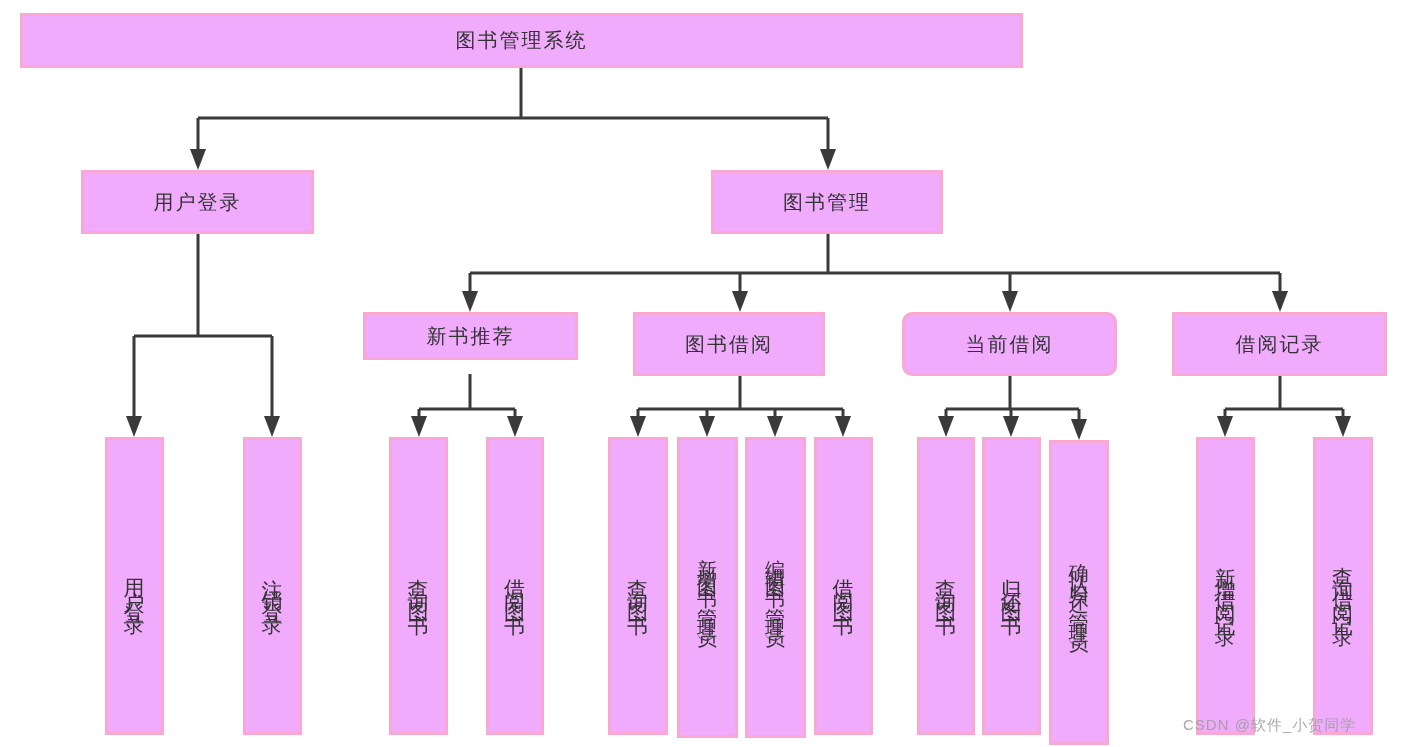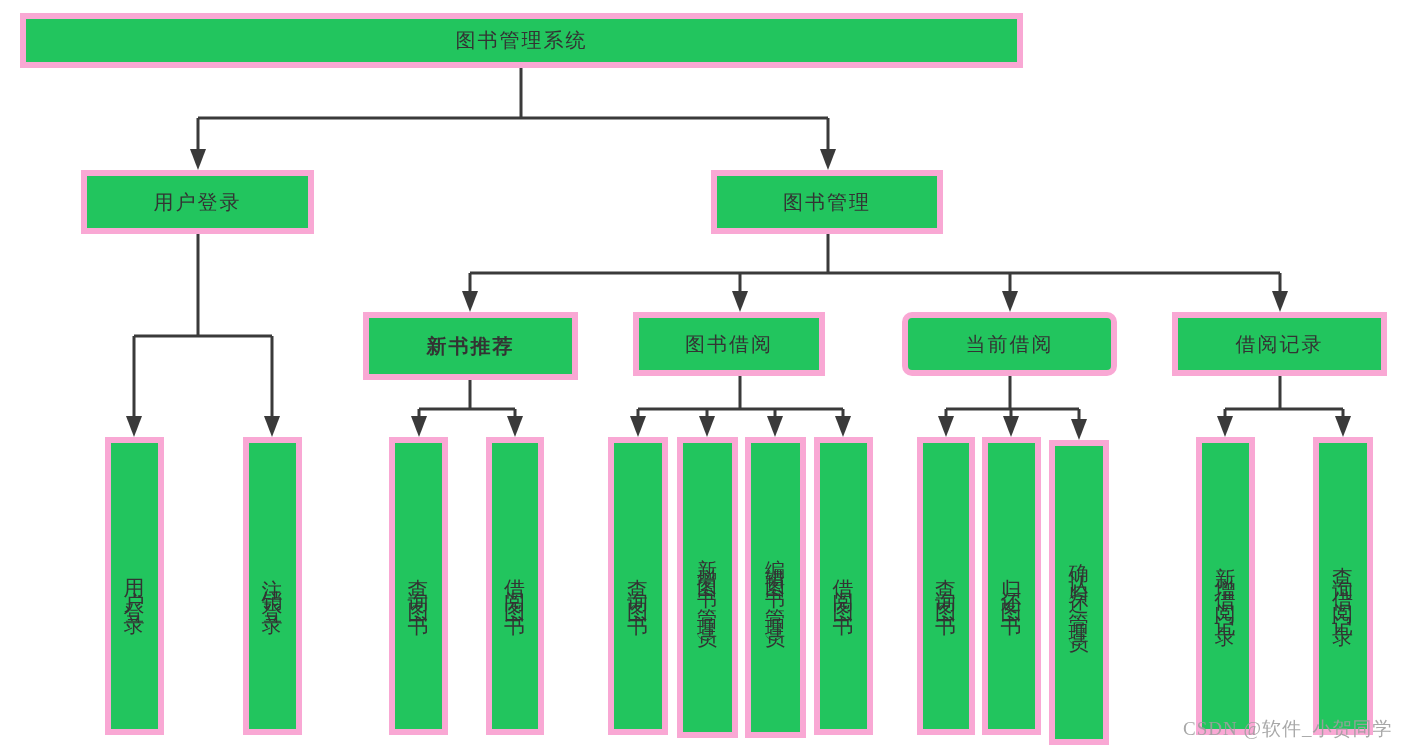--- a/index.html
+++ b/index.html
@@ -13,22 +13,22 @@
   }
   #connectors {
     position: absolute;
     left: 0; top: 0;
     width: 1405px; height: 747px;
     z-index: 0;
   }
   .node {
     position: absolute;
     box-sizing: border-box;
-    background: #22c55e;
-    border: 6px solid #f9a8d4;
+    background: #f0abfc;
+    border: 3px solid #f9a8d4;
     color: #333333;
     display: flex;
     align-items: center;
     justify-content: center;
     z-index: 1;
   }
   .node-h {
     font-size: 20px;
     letter-spacing: 2px;
     white-space: nowrap;
@@ -40,25 +40,24 @@
     letter-spacing: 12px;
     line-height: 1;
     white-space: nowrap;
   }
   .node-v.long { letter-spacing: 10px; font-size: 20px; }
   #watermark {
     position: absolute;
     left: 1183px;
     top: 716px;
     z-index: 3;
-    font-size: 19px;
+    font-size: 15px;
     color: rgba(158, 158, 158, 0.9);
     white-space: nowrap;
     letter-spacing: 1px;
-    font-family: Liberation Serif, serif;
   }
 </style>
 </head>
 <body>
 
 <div id="stage">
 
   <svg id="connectors" viewBox="0 0 1405 747" xmlns="http://www.w3.org/2000/svg">
     <g stroke="#3a3a3a" stroke-width="3" fill="none">
 
@@ -97,21 +96,21 @@
       <polygon points="1217,416 1233,416 1225,437"></polygon>
       <polygon points="1335,416 1351,416 1343,437"></polygon>
     </g>
   </svg>
 
   <div class="node node-h" style="left:20px; top:13px; width:1003px; height:55px;">图书管理系统</div>
 
   <div class="node node-h" style="left:81px; top:170px; width:233px; height:64px;">用户登录</div>
   <div class="node node-h" style="left:711px; top:170px; width:232px; height:64px;">图书管理</div>
 
-  <div class="node node-h" style="left:363px; top:312px; width:215px; height:68px;font-weight:bold;">新书推荐</div>
+  <div class="node node-h" style="left:363px; top:312px; width:215px; height:48px;">新书推荐</div>
   <div class="node node-h" style="left:633px; top:312px; width:192px; height:64px;">图书借阅</div>
   <div class="node node-h" style="left:902px; top:312px; width:215px; height:64px;border-radius:10px;">当前借阅</div>
   <div class="node node-h" style="left:1172px; top:312px; width:215px; height:64px;font-family:Liberation Mono, monospace;">借阅记录</div>
 
   <div class="node node-v" style="left:105px; top:437px; width:59px; height:298px;">用户登录</div>
   <div class="node node-v" style="left:243px; top:437px; width:59px; height:298px;">注销登录</div>
 
   <div class="node node-v" style="left:389px; top:437px; width:59px; height:298px;">查询图书</div>
   <div class="node node-v" style="left:486px; top:437px; width:58px; height:298px;">借阅图书</div>
 

